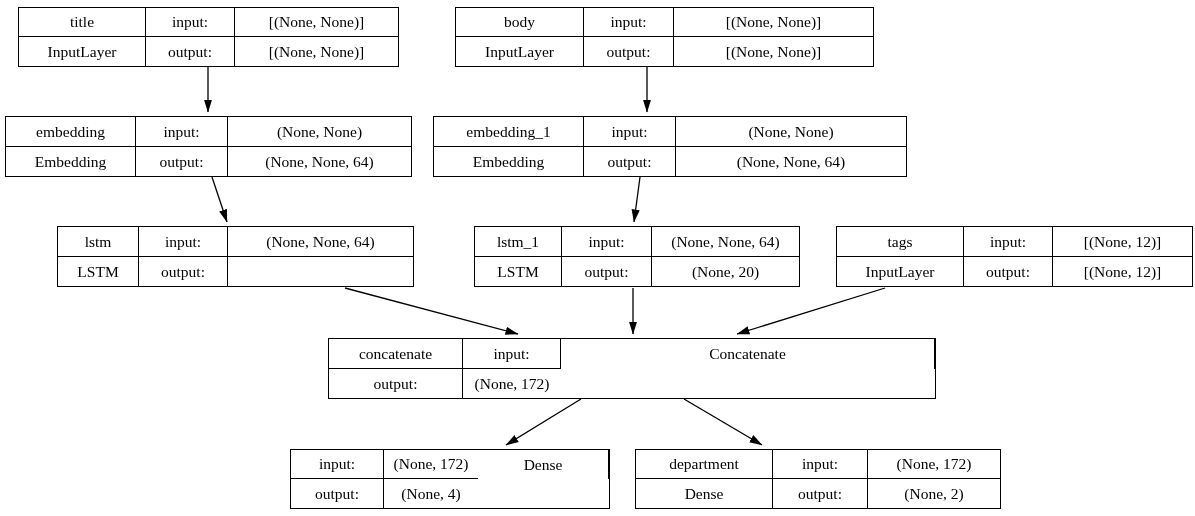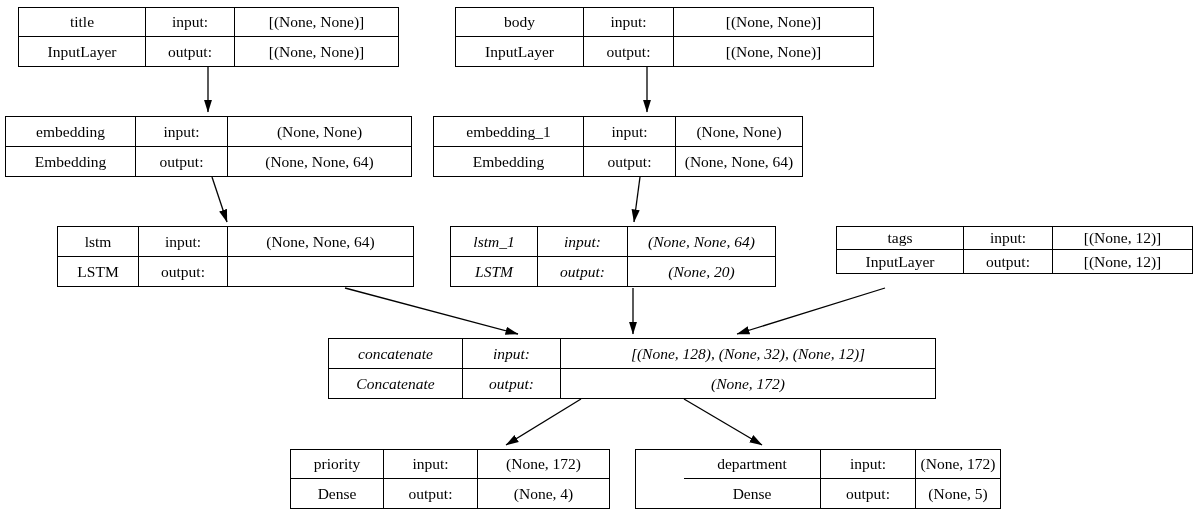--- a/index.html
+++ b/index.html
@@ -84,75 +84,73 @@
 
   <div class="node" style="left:5px; top:116px; width:407px; height:61px; grid-template-columns:130px 92px 1fr;">
     <div class="cell cb rb">embedding</div>
     <div class="cell cb rb">input:</div>
     <div class="cell rb">(None, None)</div>
     <div class="cell cb">Embedding</div>
     <div class="cell cb">output:</div>
     <div class="cell">(None, None, 64)</div>
   </div>
 
-  <div class="node" style="left:433px; top:116px; width:370px; height:61px; grid-template-columns:150px 92px 1fr;">
+  <div class="node" style="left:433px; top:116px; width:474px; height:61px; grid-template-columns:150px 92px 1fr;">
     <div class="cell cb rb">embedding_1</div>
     <div class="cell cb rb">input:</div>
     <div class="cell rb">(None, None)</div>
     <div class="cell cb">Embedding</div>
     <div class="cell cb">output:</div>
     <div class="cell">(None, None, 64)</div>
   </div>
 
   <div class="node" style="left:57px; top:226px; width:357px; height:61px; grid-template-columns:81px 89px 1fr;">
     <div class="cell cb rb">lstm</div>
     <div class="cell cb rb">input:</div>
     <div class="cell rb">(None, None, 64)</div>
     <div class="cell cb">LSTM</div>
     <div class="cell cb">output:</div>
   </div>
 
-  <div class="node" style="left:450px; top:226px; width:326px; height:61px; grid-template-columns:87px 90px 1fr;font-style:italic;">
+  <div class="node" style="left:474px; top:226px; width:326px; height:61px; grid-template-columns:87px 90px 1fr;">
     <div class="cell cb rb">lstm_1</div>
     <div class="cell cb rb">input:</div>
     <div class="cell rb">(None, None, 64)</div>
     <div class="cell cb">LSTM</div>
     <div class="cell cb">output:</div>
     <div class="cell">(None, 20)</div>
   </div>
 
-  <div class="node" style="left:836px; top:226px; width:357px; height:48px; grid-template-columns:127px 89px 1fr;">
+  <div class="node" style="left:836px; top:226px; width:357px; height:61px; grid-template-columns:127px 89px 1fr;">
     <div class="cell cb rb">tags</div>
     <div class="cell cb rb">input:</div>
     <div class="cell rb">[(None, 12)]</div>
     <div class="cell cb">InputLayer</div>
     <div class="cell cb">output:</div>
     <div class="cell">[(None, 12)]</div>
   </div>
 
-  <div class="node" style="left:328px; top:338px; width:608px; height:61px; grid-template-columns:134px 98px 1fr;font-style:italic;">
+  <div class="node" style="left:328px; top:338px; width:608px; height:61px; grid-template-columns:134px 98px 1fr;">
     <div class="cell cb rb">concatenate</div>
     <div class="cell cb rb">input:</div>
-    <div class="cell rb">[(None, 128), (None, 32), (None, 12)]</div>
     <div class="cell cb">Concatenate</div>
     <div class="cell cb">output:</div>
     <div class="cell">(None, 172)</div>
   </div>
 
   <div class="node" style="left:290px; top:449px; width:320px; height:60px; grid-template-columns:93px 94px 1fr;">
-    <div class="cell cb rb">priority</div>
     <div class="cell cb rb">input:</div>
     <div class="cell rb">(None, 172)</div>
     <div class="cell cb">Dense</div>
     <div class="cell cb">output:</div>
     <div class="cell">(None, 4)</div>
   </div>
 
-  <div class="node" style="left:635px; top:449px; width:366px; height:60px; grid-template-columns:137px 95px 1fr;padding-left:48px;">
+  <div class="node" style="left:635px; top:449px; width:366px; height:60px; grid-template-columns:137px 95px 1fr;">
     <div class="cell cb rb">department</div>
     <div class="cell cb rb">input:</div>
     <div class="cell rb">(None, 172)</div>
     <div class="cell cb">Dense</div>
     <div class="cell cb">output:</div>
-    <div class="cell">(None, 5)</div>
+    <div class="cell">(None, 2)</div>
   </div>
 
 </div>
 
 </body></html>

